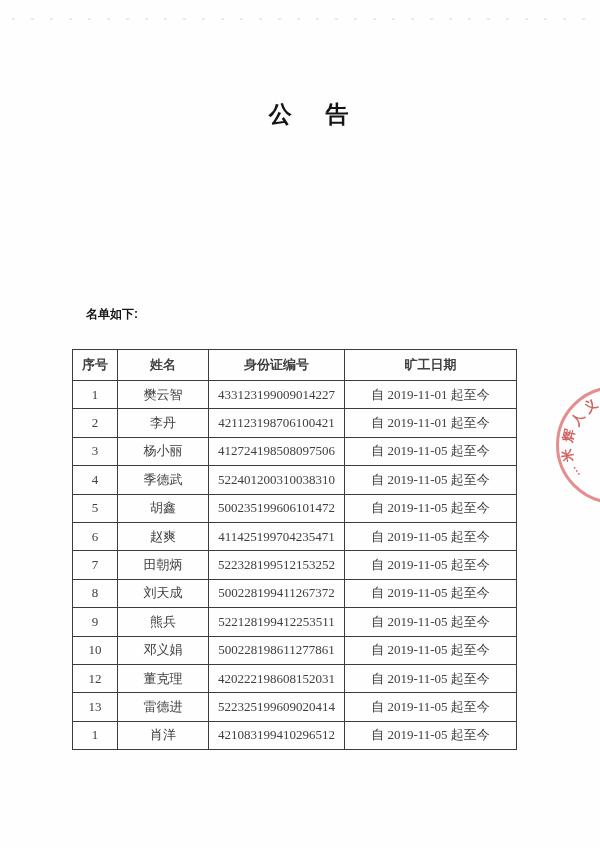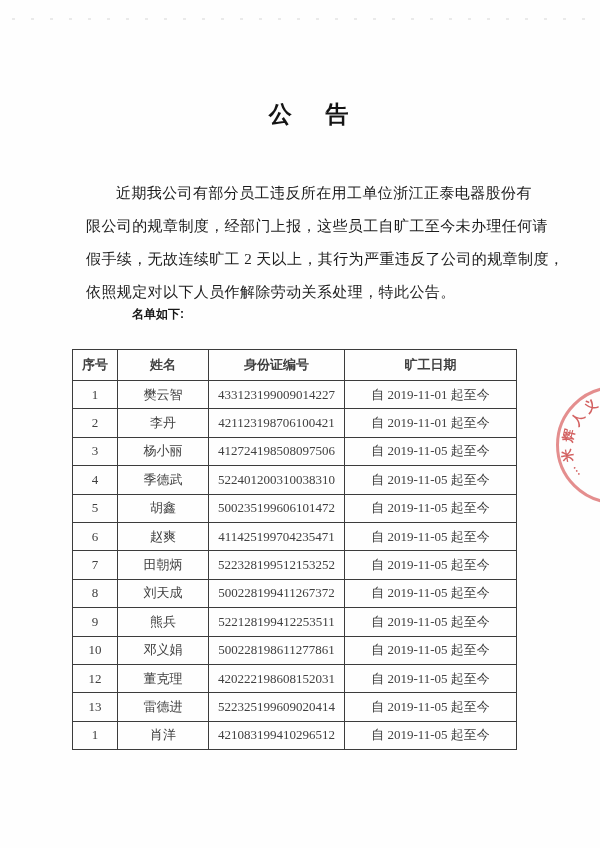--- a/index.html
+++ b/index.html
@@ -35,21 +35,20 @@
     color: #1b1b1b;
     letter-spacing: 0.4px;
   }
   .body-text .line { white-space: nowrap; }
   .body-text .indent { text-indent: 2em; }
   .list-label {
     position: absolute; top: 306px; left: 86px;
     font-family: "Liberation Sans", "DejaVu Sans", sans-serif;
     font-size: 12px; font-weight: bold;
     color: #161616;
-    margin-left: 46px;
   }
   table.roster {
     position: absolute; top: 349px; left: 72px;
     width: 444px;
     border-collapse: collapse; table-layout: fixed;
   }
   .col-no   { width: 45px; }
   .col-name { width: 91px; }
   .col-id   { width: 136px; }
   .col-date { width: 172px; }
@@ -89,26 +88,20 @@
 </style>
 </head>
 <body>
 
 <div class="page">
 
   <div class="scan-noise"></div>
 
   <h1 class="title">公 告</h1>
 
-  <div class="body-text">
-    <div class="line indent">近期我公司有部分员工违反所在用工单位浙江正泰电器股份有</div>
-    <div class="line">限公司的规章制度，经部门上报，这些员工自旷工至今未办理任何请</div>
-    <div class="line">假手续，无故连续旷工 2 天以上，其行为严重违反了公司的规章制度，</div>
-    <div class="line">依照规定对以下人员作解除劳动关系处理，特此公告。</div>
-  </div>
 
   <div class="list-label">名单如下:</div>
 
   <table class="roster">
     <colgroup>
       <col class="col-no">
         <col class="col-name">
         <col class="col-id">
         <col class="col-date">
     </colgroup>

